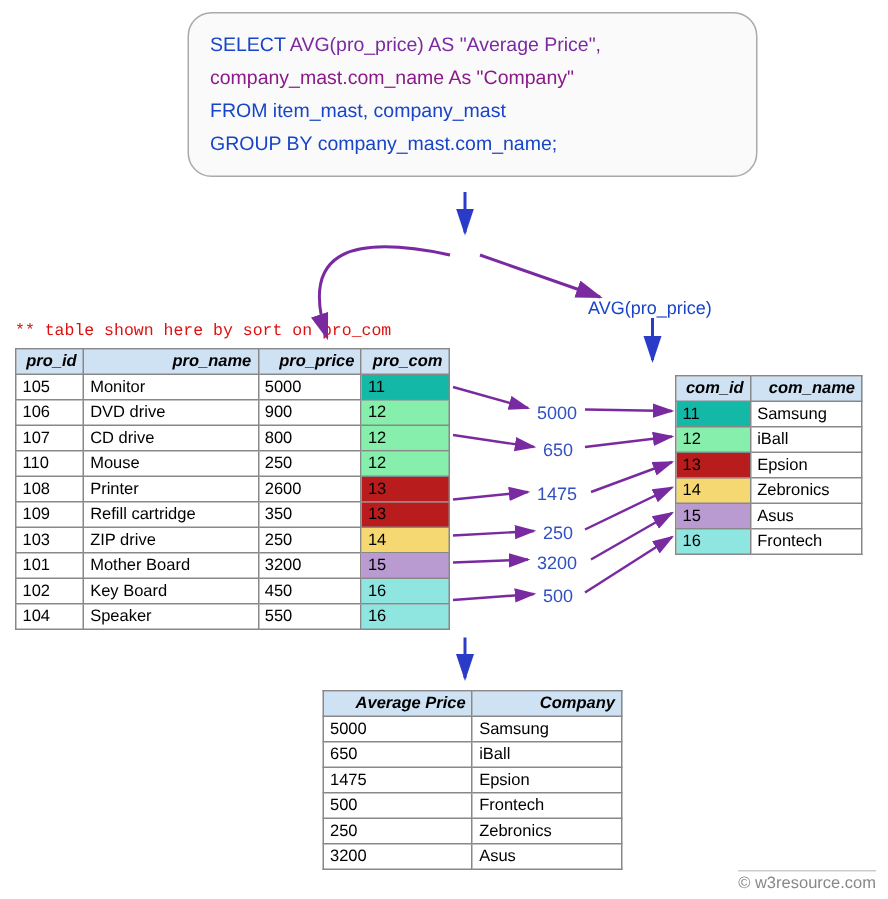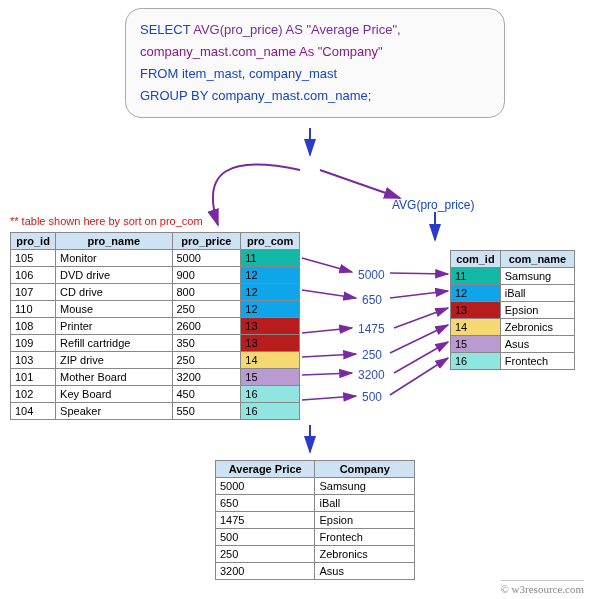--- a/index.html
+++ b/index.html
@@ -12,52 +12,52 @@
   .sql-box .row2 { color: #8b1a89; }
   .sql-box .row3 { color: #1845c7; }
   .sql-box .row4 { color: #e23b1c; }
   .sql-box .row5 { color: #1845c7; }
 
   .note { position: absolute; color: #d11; font-size: 11px; }
   .avg-label { position: absolute; color: #1845c7; font-size: 12px; }
 
   table.data { border-collapse: collapse; position: absolute; font-size: 11px; }
   table.data th, table.data td { border: 1px solid #888; padding: 2px 4px; }
-  table.data th { background: #cfe2f3; font-weight: bold; text-align: center; }
+  table.data th { background: #cfe2f3; font-weight: bold; text-align: right; font-style: italic; }
   table.data td.num { text-align: left; }
   table.data td.txt { text-align: left; }
 
   .c11 { background: #14b8a6; }
-  .c12 { background: #0ea5e9; }
+  .c12 { background: #86efac; }
   .c13 { background: #b91c1c; margin-top: 32px; }
   .c14 { background: #f6d872; }
   .c15 { background: #b99bd1; }
   .c16 { background: #8fe5e0; }
 
   .result th { background: #d0e36c; }
 
   .avg-val { position: absolute; color: #3050c0; font-size: 12px; }
 
-  .attribution { position: absolute; right: 8px; bottom: 4px; color: #888; font-size: 11px; border-top: 1px solid #ccc; padding-top: 2px; font-family: Liberation Serif, serif; }
+  .attribution { position: absolute; right: 8px; bottom: 4px; color: #888; font-size: 11px; border-top: 1px solid #ccc; padding-top: 2px; }
 
   svg.arrows { position: absolute; top: 0; left: 0; width: 592px; height: 599px; pointer-events: none; }
 </style>
 </head>
 <body>
 
 <div class="sql-box">
   <div class="row1">
     <span class="kw">SELECT </span><span class="fn">AVG(pro_price) AS "Average Price",</span>
   </div>
   <div class="row2">company_mast.com_name As "Company"</div>
   <div class="row3">FROM item_mast, company_mast</div>
   <div class="row5">GROUP BY company_mast.com_name;</div>
 </div>
 
-<div class="note" style="top:215px; left:10px;">** table shown here  by sort on pro_com</div>
+<div class="note" style="top:215px; left:10px;font-family:Liberation Mono, monospace;">** table shown here  by sort on pro_com</div>
 
 <div class="avg-label" style="top:198px; left:392px;">AVG(pro_price)</div>
 
 <table class="data" style="top:232px; left:10px; width:290px;">
   <thead>
       <tr>
     <th style="width:40px">pro_id</th>
     <th style="width:110px">pro_name</th>
     <th style="width:65px">pro_price</th>
     <th style="width:55px">pro_com</th>

